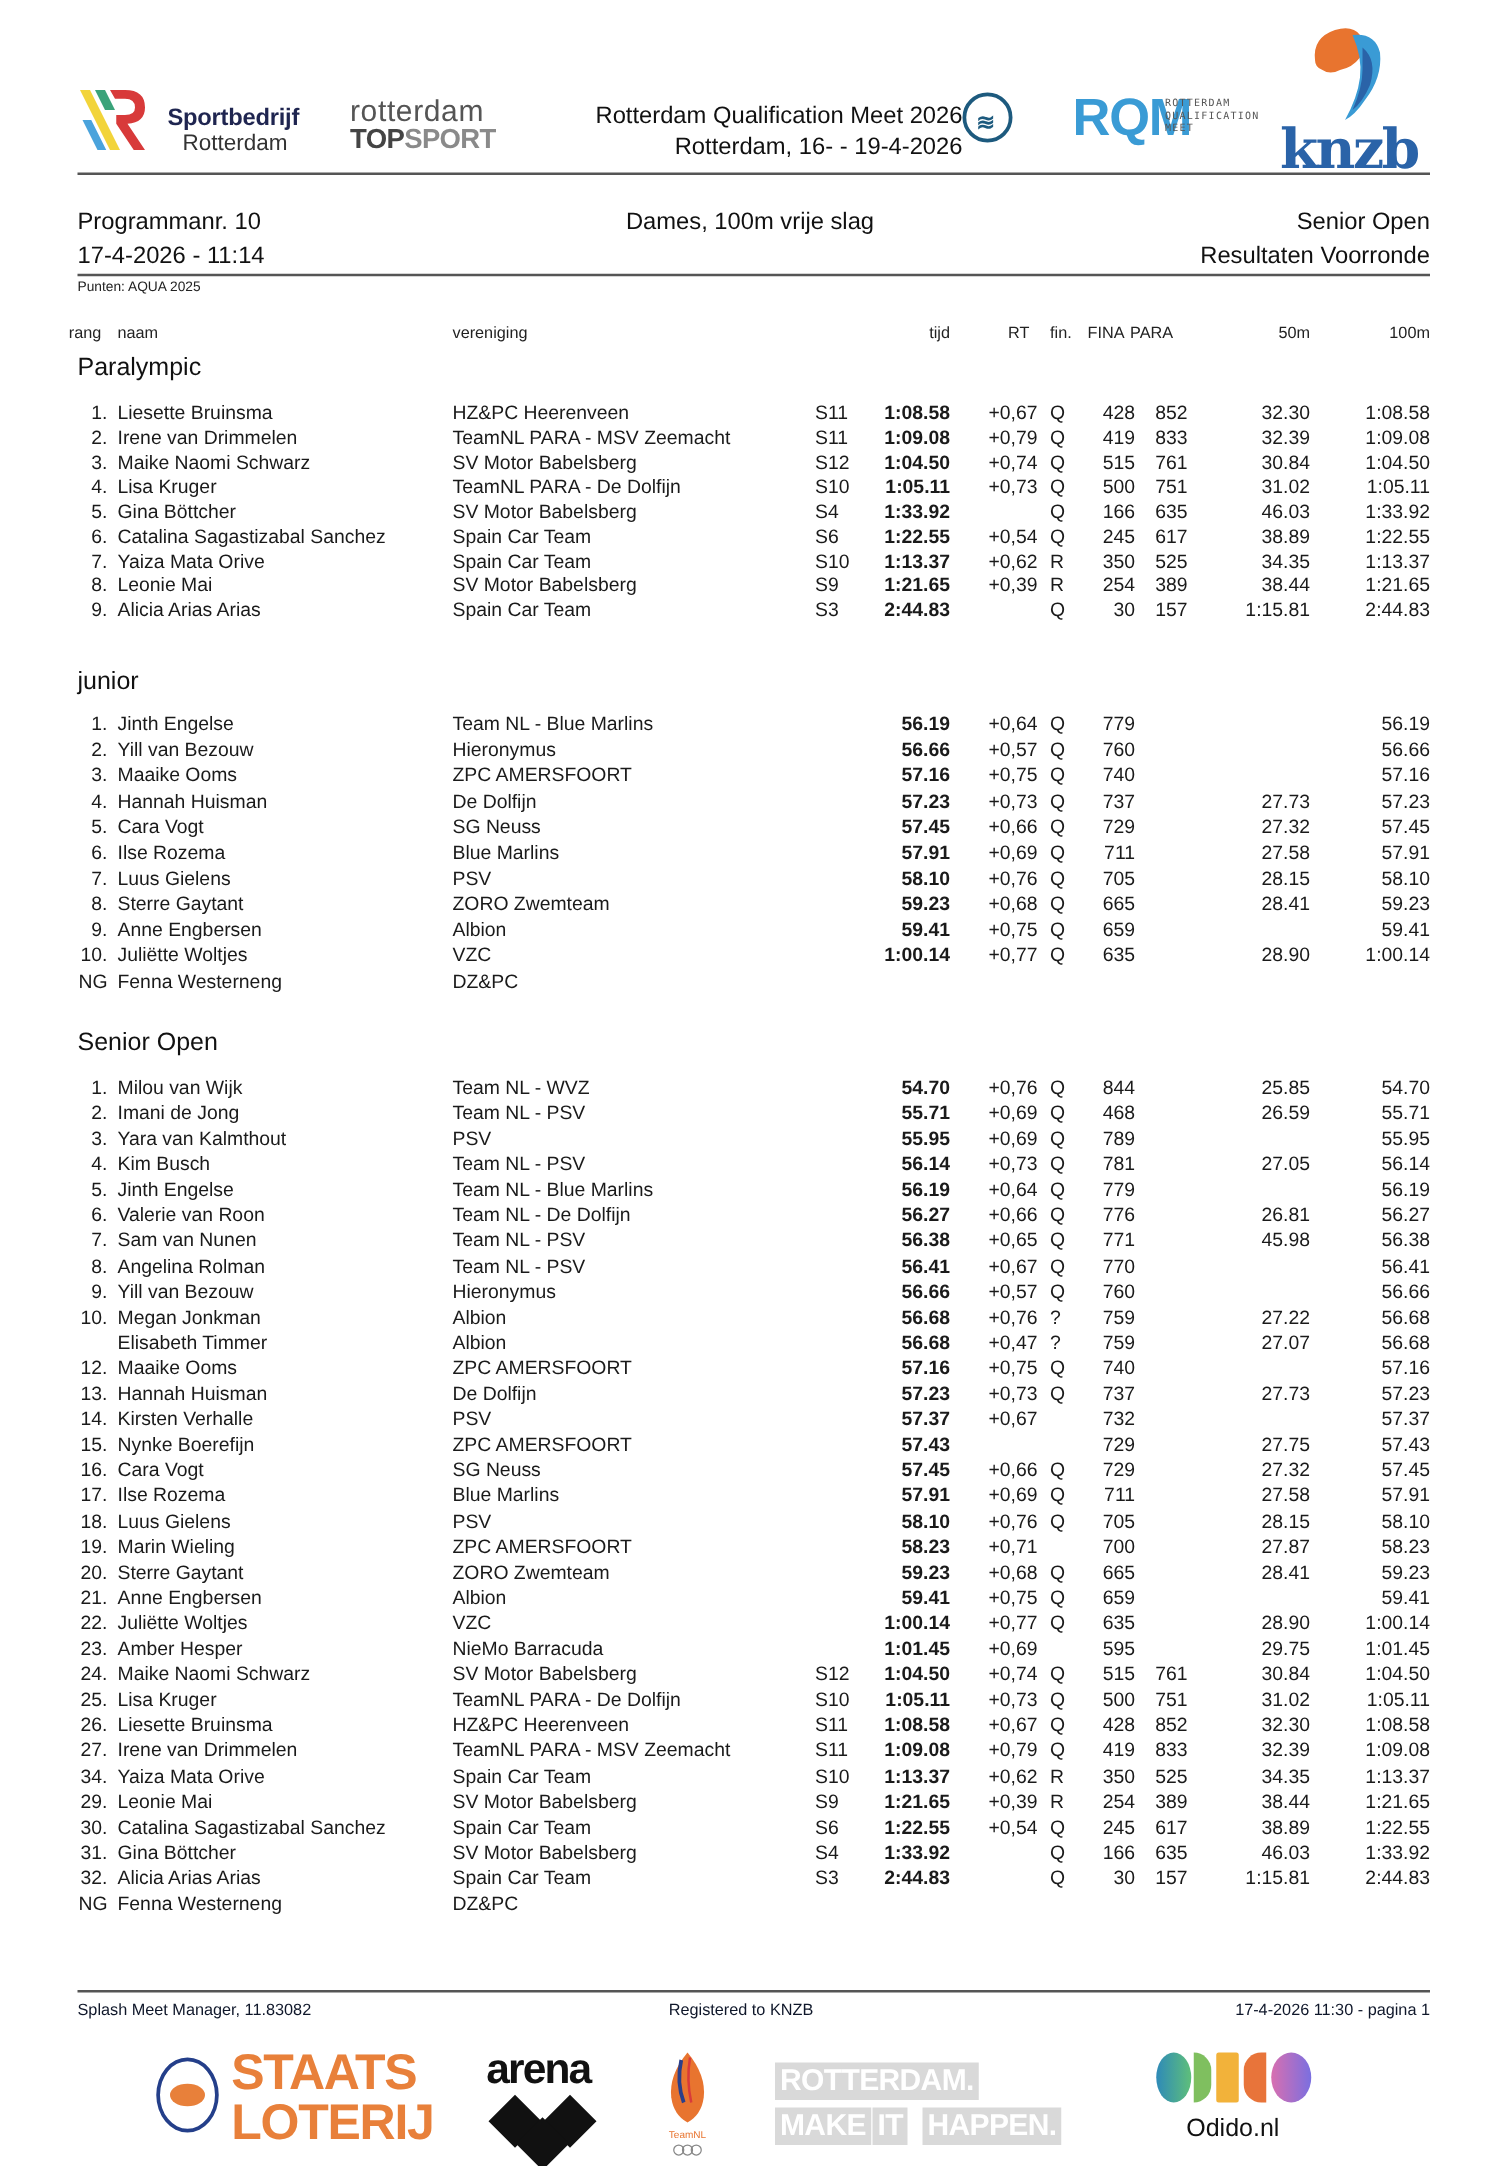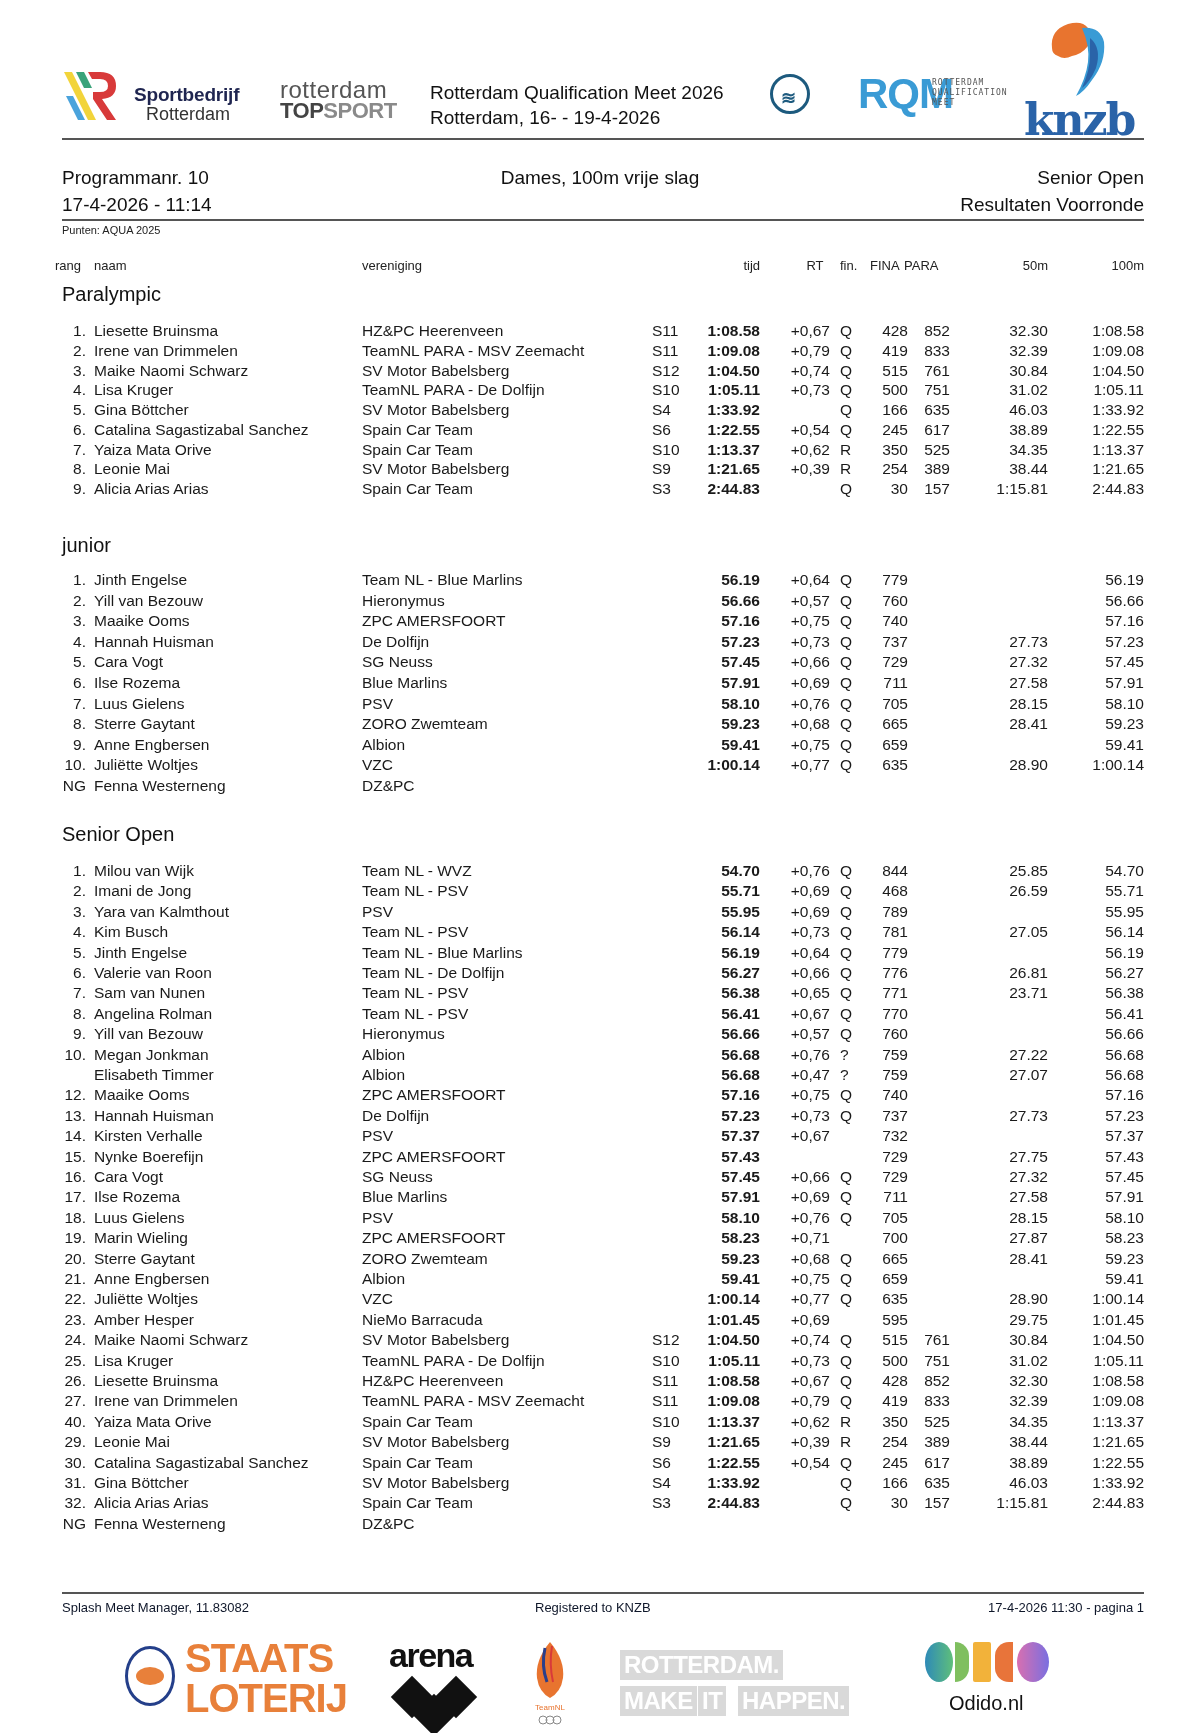--- a/index.html
+++ b/index.html
@@ -12,21 +12,21 @@
   
   .hdr-rule { position: absolute; left: 62px; width: 1082px; height: 2px; background: #555; }
   .logo-sb { left: 62px; top: 66px; width: 200px; height: 60px; }
   .sb-mark { position: absolute; left: 0; top: 4px; width: 56px; height: 54px; }
   .sb-text1 { position: absolute; left: 72px; top: 18px; font-weight: bold; font-size: 19px; color: #1f2550; letter-spacing: -0.2px; }
   .sb-text2 { position: absolute; left: 84px; top: 38px; font-size: 18px; color: #333; }
   .logo-rt { left: 280px; top: 76px; width: 140px; height: 50px; }
   .rt-text1 { position: absolute; left: 0; top: 0; font-size: 24px; color: #555; font-weight: 300; letter-spacing: 0.5px; }
   .rt-text2 { position: absolute; left: 0; top: 22px; font-size: 22px; color: #444; font-weight: bold; letter-spacing: -0.5px; }
   .rt-text2 span.light { color: #8a8a8a; }
-  .meet-title { left: 430px; top: 80px; width: 340px; text-align: left; font-size: 19px; line-height: 25px; color: #111; }
+  .meet-title { left: 430px; top: 80px; width: 340px; text-align: right; font-size: 19px; line-height: 25px; color: #111; }
   .logo-rqm { left: 770px; top: 70px; width: 250px; height: 54px; }
   .rqm-circle { position: absolute; left: 0; top: 4px; width: 40px; height: 40px; border: 3px solid #1d5a7e; border-radius: 50%; box-sizing: border-box; }
   .rqm-wave { position: absolute; left: 8px; top: 10px; font-size: 18px; color: #1d5a7e; font-weight: bold; }
   .rqm-text { position: absolute; left: 48px; top: 0; font-size: 42px; font-weight: bold; color: #3a9bd5; letter-spacing: -1px; margin-left: 40px; }
   .rqm-small { position: absolute; left: 162px; top: 8px; font-size: 8px; line-height: 10px; color: #555; letter-spacing: 1px; font-family: "DejaVu Sans Mono", monospace; }
   .logo-knzb { left: 1024px; top: 18px; width: 120px; height: 120px; }
   .knzb-lion { position: absolute; left: 18px; top: 0; width: 70px; height: 80px; }
   .knzb-text { position: absolute; left: 0; top: 76px; font-family: "DejaVu Serif", serif; font-size: 44px; font-weight: bold; color: #2a63a8; letter-spacing: -2px; }
 
   
@@ -484,21 +484,21 @@
     <div class="row" style="top: 984.4px;">
       <span class="c-rank">7.</span>
       <span class="c-name">Sam van Nunen</span>
       <span class="c-club">Team NL - PSV</span>
       <span class="c-class"></span>
       <span class="c-time">56.38</span>
       <span class="c-rt">+0,65</span>
       <span class="c-fin">Q</span>
       <span class="c-fina">771</span>
       <span class="c-para"></span>
-      <span class="c-s50">23.71</span>
+      <span class="c-s50">45.98</span>
       <span class="c-s100">56.38</span>
     </div>
     <div class="row" style="top: 1004.8px;">
       <span class="c-rank">8.</span>
       <span class="c-name">Angelina Rolman</span>
       <span class="c-club">Team NL - PSV</span>
       <span class="c-class"></span>
       <span class="c-time">56.41</span>
       <span class="c-rt">+0,67</span>
       <span class="c-fin">Q</span>
@@ -748,21 +748,21 @@
       <span class="c-class">S11</span>
       <span class="c-time">1:09.08</span>
       <span class="c-rt">+0,79</span>
       <span class="c-fin">Q</span>
       <span class="c-fina">419</span>
       <span class="c-para">833</span>
       <span class="c-s50">32.39</span>
       <span class="c-s100">1:09.08</span>
     </div>
     <div class="row" style="top: 1412.8px;">
-      <span class="c-rank">40.</span>
+      <span class="c-rank">34.</span>
       <span class="c-name">Yaiza Mata Orive</span>
       <span class="c-club">Spain Car Team</span>
       <span class="c-class">S10</span>
       <span class="c-time">1:13.37</span>
       <span class="c-rt">+0,62</span>
       <span class="c-fin">R</span>
       <span class="c-fina">350</span>
       <span class="c-para">525</span>
       <span class="c-s50">34.35</span>
       <span class="c-s100">1:13.37</span>

